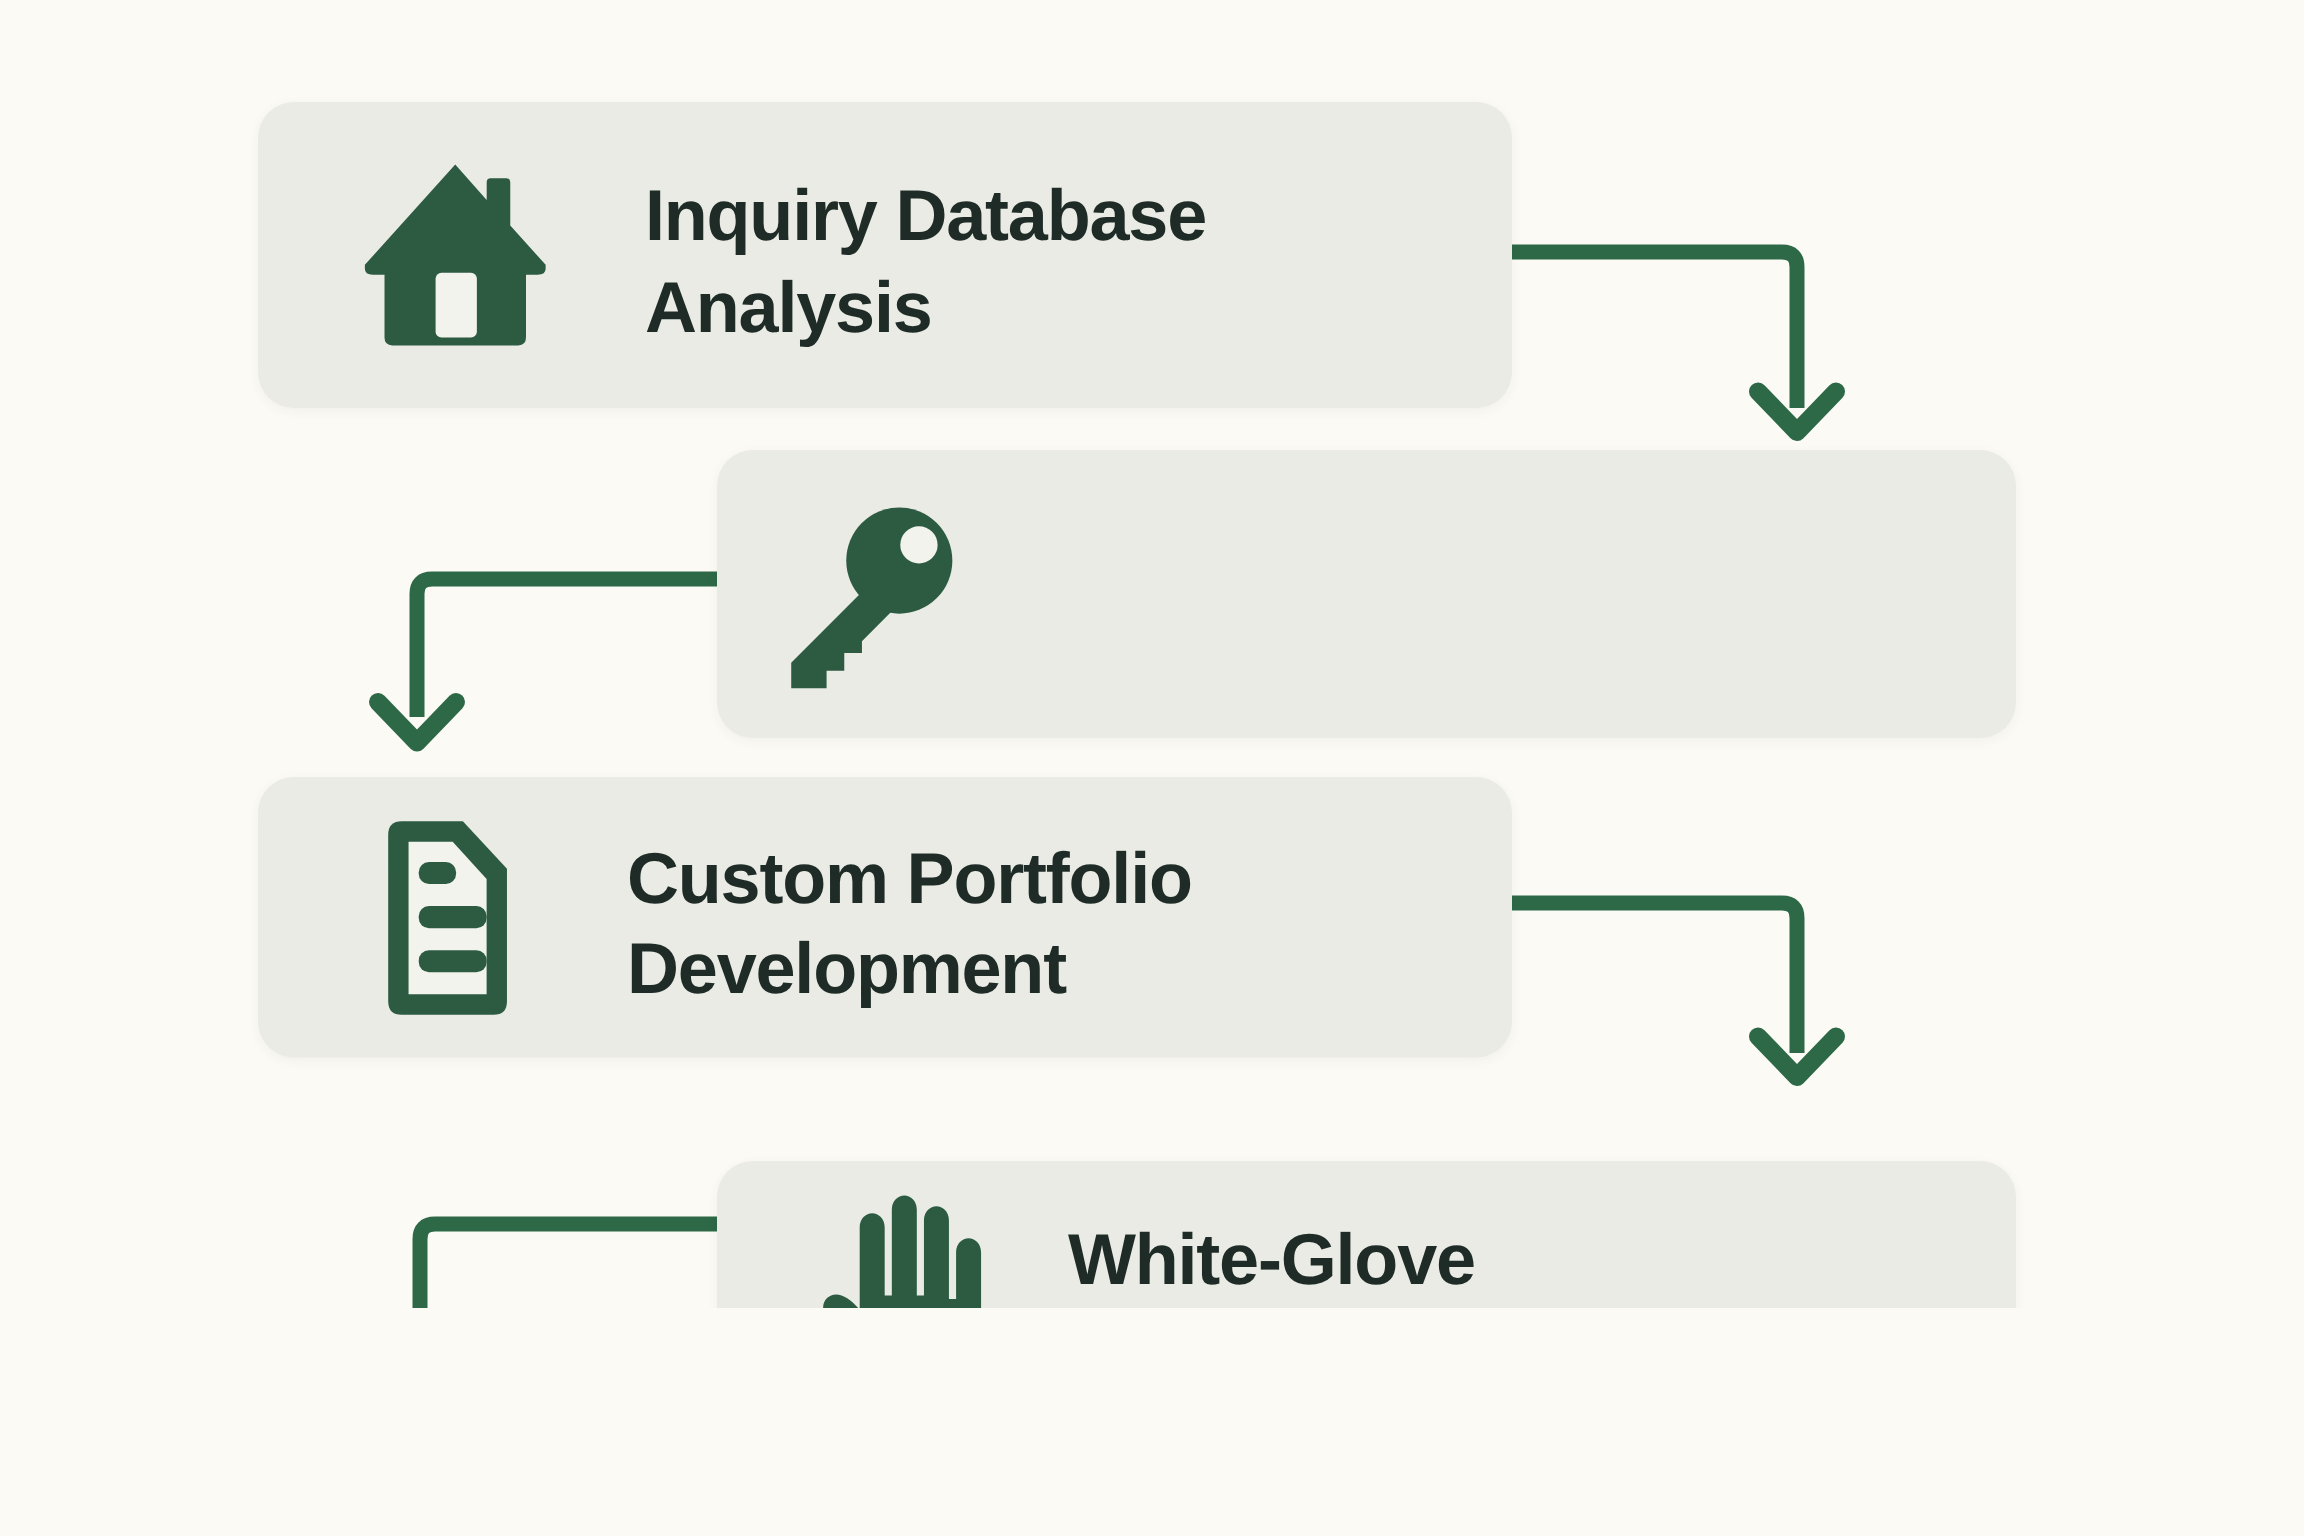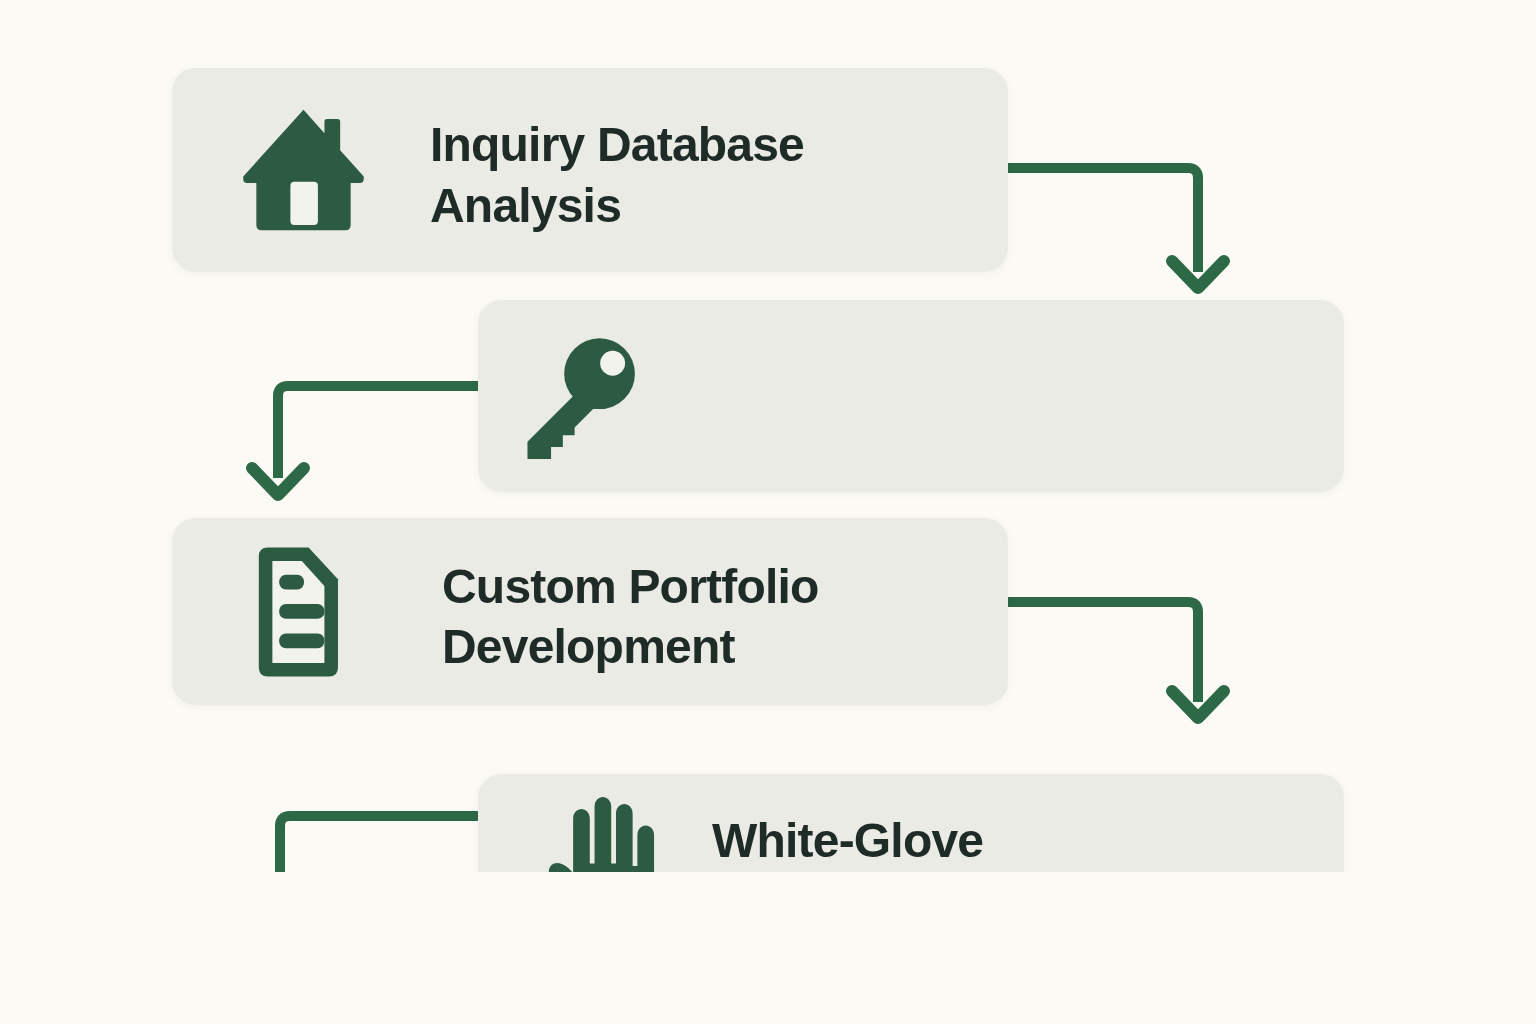--- a/index.html
+++ b/index.html
@@ -33,21 +33,21 @@
     color:var(--text-dark);white-space:pre-line;
   }
   .s1{left:172px;top:68px;width:836px;height:204px;}
   .s1 .icon{left:65px;width:133px;height:131px;}
   .s1 .label{left:258px;}
   .s2{left:478px;top:300px;width:866px;height:192px;}
   .s2 .icon{left:37px;width:135px;height:131px;}
   .s2 .label{left:234px;}
   .s3{left:172px;top:518px;width:836px;height:187px;}
   .s3 .icon{left:66px;width:114px;height:138px;}
-  .s3 .label{left:270px;}
+  .s3 .label{left:246px;}
   .s4{left:478px;top:774px;width:866px;height:184px;}
   .s4 .icon{left:63px;width:119px;height:143px;}
   .s4 .label{left:234px;}
 </style>
 </head>
 <body>
 
 <div class="canvas">
 
   <svg class="arrows" viewBox="0 0 1536 1024" aria-hidden="true">

